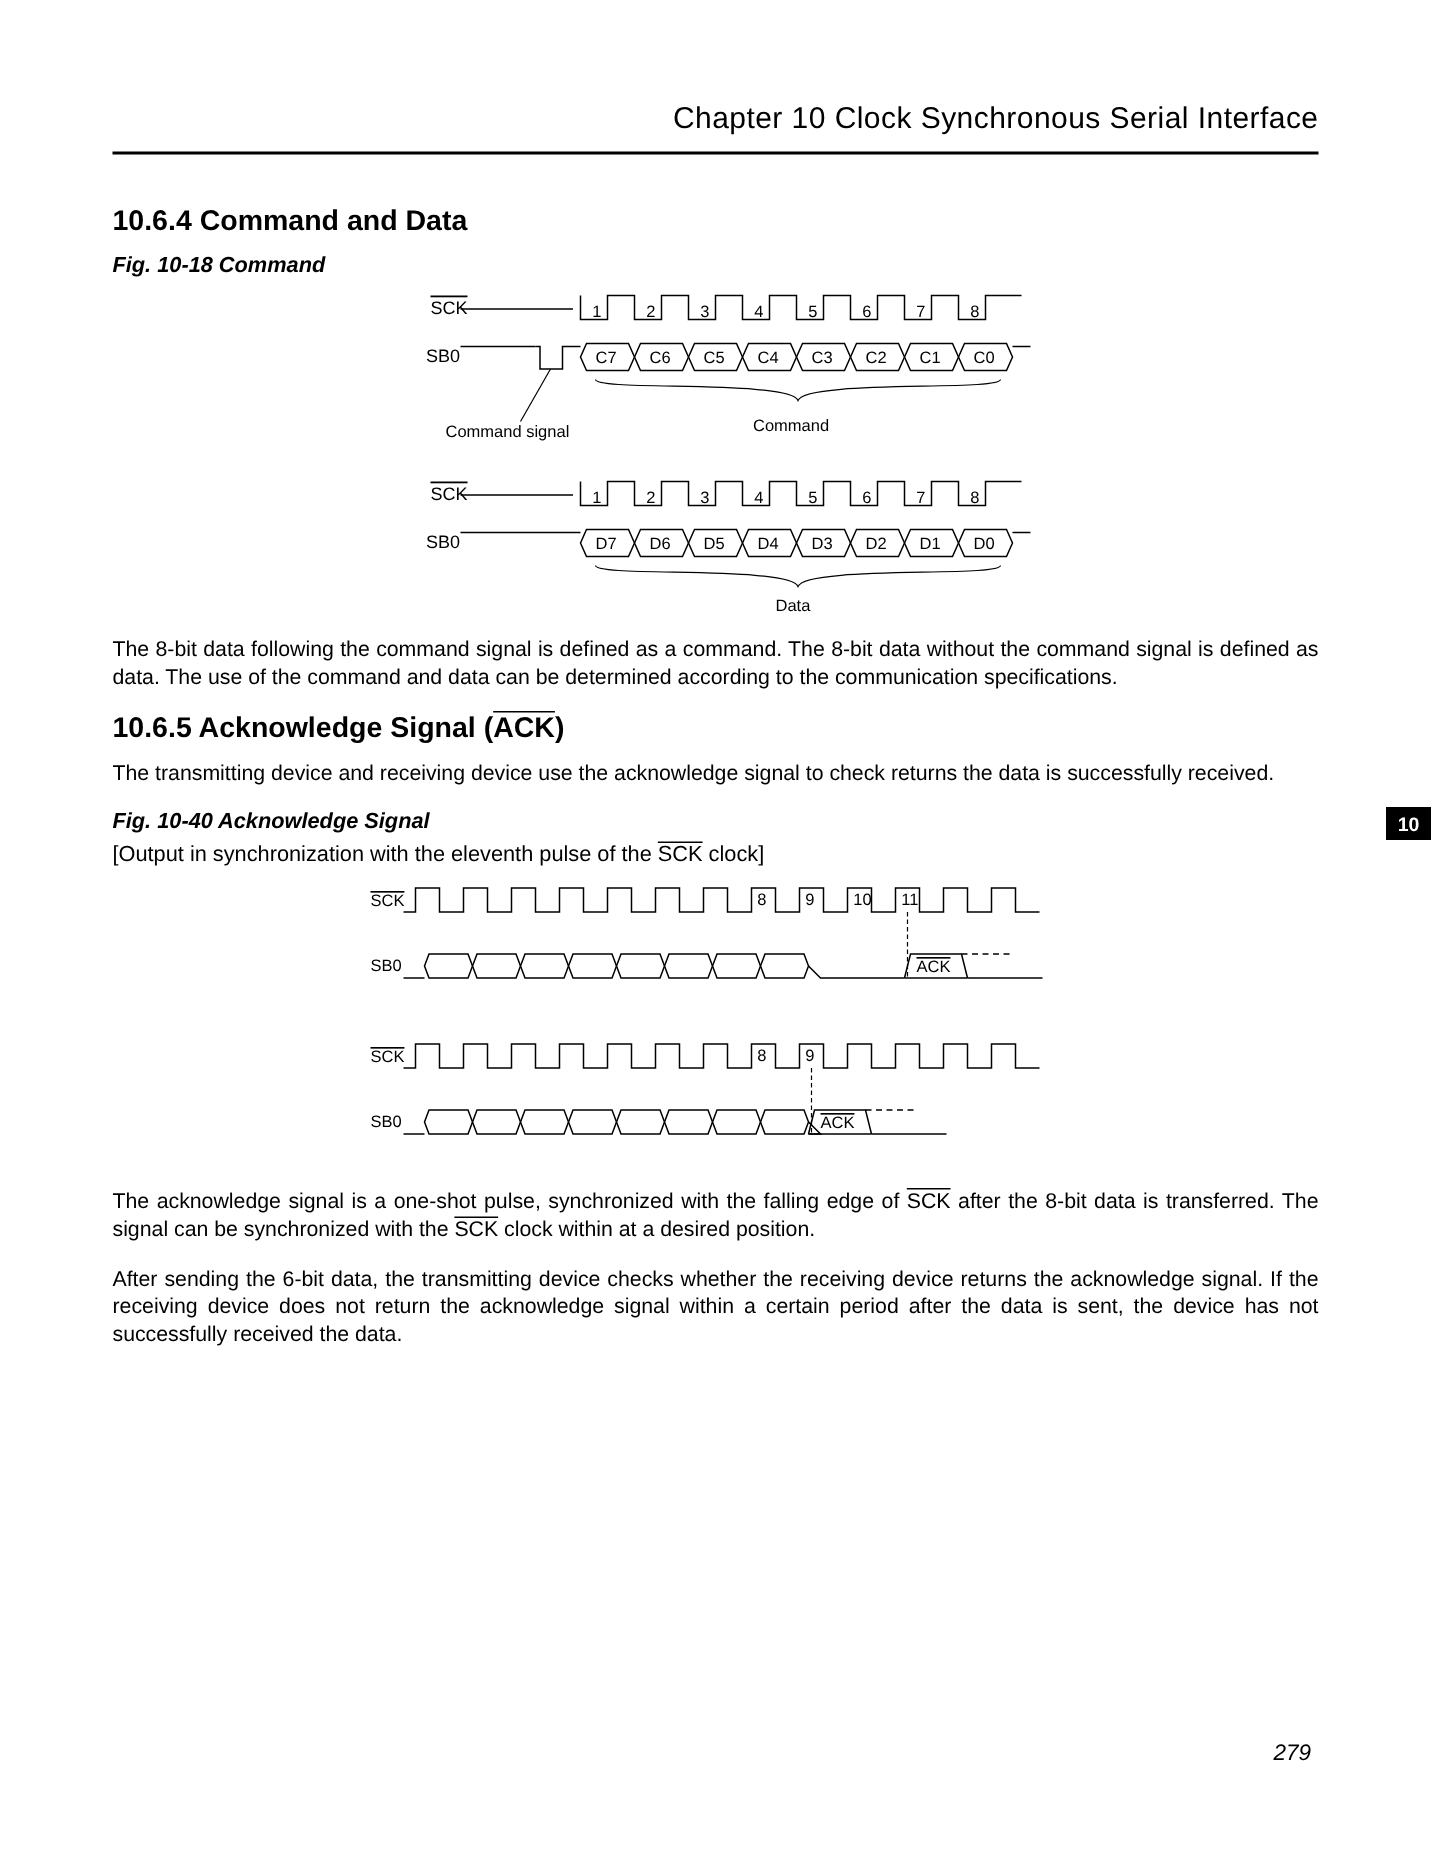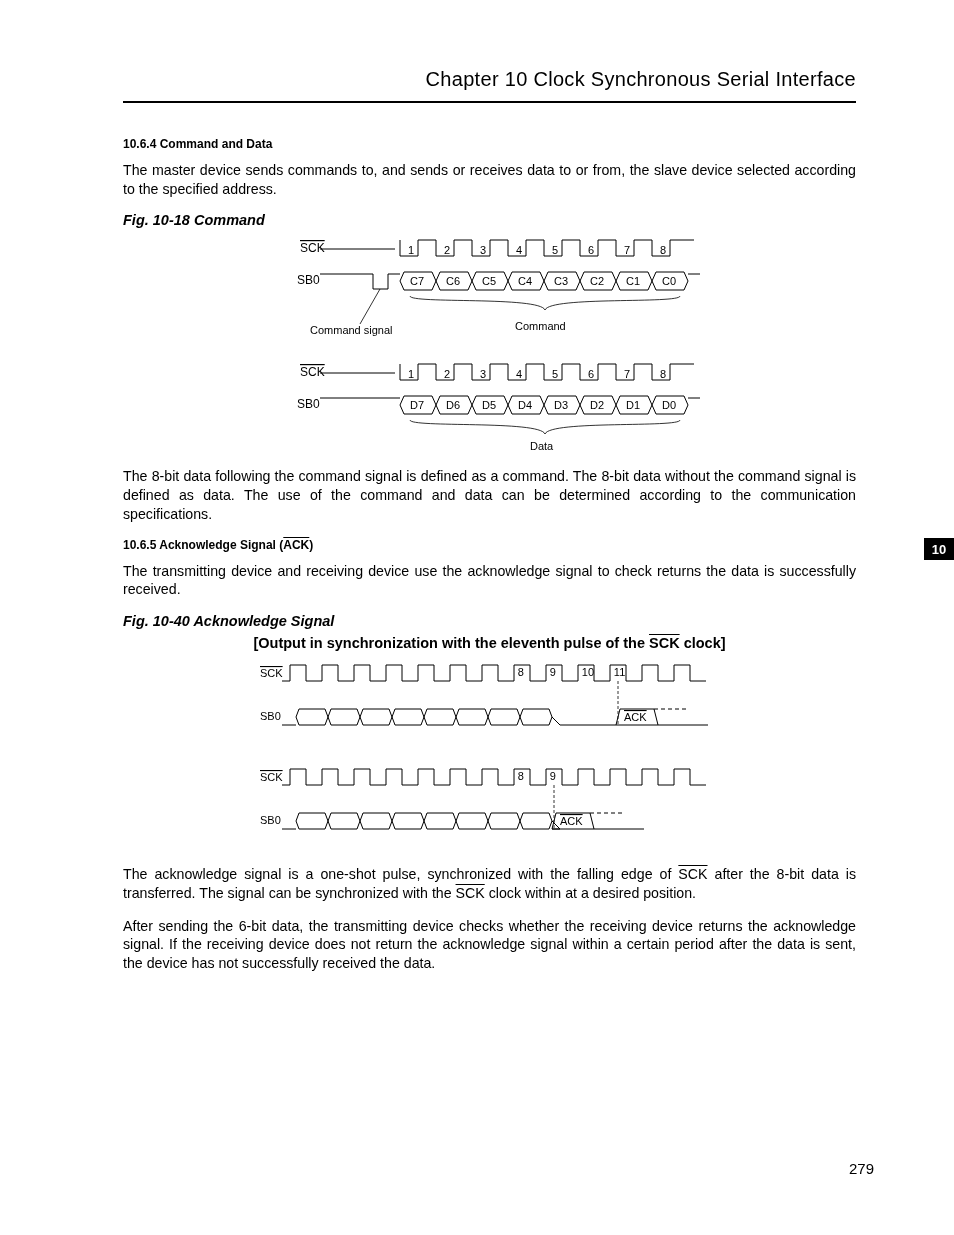--- a/index.html
+++ b/index.html
@@ -6,56 +6,55 @@
   html, body { margin: 0; padding: 0; }
   body {
     width: 954px;
     height: 1235px;
     font-family: Helvetica, Arial, sans-serif;
     color: #000;
     position: relative;
     background: #fff;
   }
   .page-inner {
-    padding: 68px 98px 0 75px;
-    margin-left: 48px;
+    padding: 68px 75px 0 75px;
   }
   .chapter-title {
     font-size: 20px;
     text-align: right;
     margin-bottom: 10px;
     letter-spacing: 0.3px;
   }
   hr.rule {
     border: none;
     border-top: 2px solid #000;
     margin: 0 0 34px 0;
   }
   .section-h {
-    font-size: 12px;
+    font-size: 19px;
     font-weight: bold;
     margin: 0 0 10px 0;
   }
   .body-text {
     font-size: 14.2px;
     line-height: 1.32;
     margin: 0 0 14px 0;
     text-align: justify;
   }
   .fig-caption {
     font-style: italic;
     font-weight: bold;
     font-size: 14.5px;
     text-align: left;
     margin: 8px 0 6px 0;
   }
   .sub-caption {
-    font-weight: bold;
+    font-weight: normal;
     font-size: 14.5px;
-    text-align: center;
+    text-align: left;
     margin: 6px 0 6px 0;
   }
   .overline {
     text-decoration: overline;
   }
   .diagram {
     margin: 4px auto 14px auto;
   }
   .diagram svg { display: block; margin: 0 auto; }
   .diagram text {
@@ -76,31 +75,31 @@
     font-weight: bold;
     display: flex;
     align-items: center;
     justify-content: center;
   }
   .page-no {
     position: absolute;
     bottom: 58px;
     right: 80px;
     font-size: 15px;
+    font-style: italic;
   }
 </style>
 </head>
 <body>
 
 <div class="page-inner">
   <div class="chapter-title">Chapter 10   Clock Synchronous Serial Interface</div>
   <hr class="rule">
 
   <div class="section-h">10.6.4  Command and Data</div>
-  <p class="body-text">The master device sends commands to, and sends or receives data to or from, the slave device selected according to the specified address.</p>
 
   <div class="fig-caption">Fig. 10-18  Command</div>
 
   <div class="diagram">
     <svg width="440" height="110" viewBox="0 0 440 110">
 
       <text x="30" y="18" text-decoration="overline" class="lbl-big">SCK</text>
       <line x1="50" y1="15" x2="125" y2="15" stroke="#000"></line>
       <g id="clk18">
           <text x="137.92" y="20" font-size="10">1</text>

